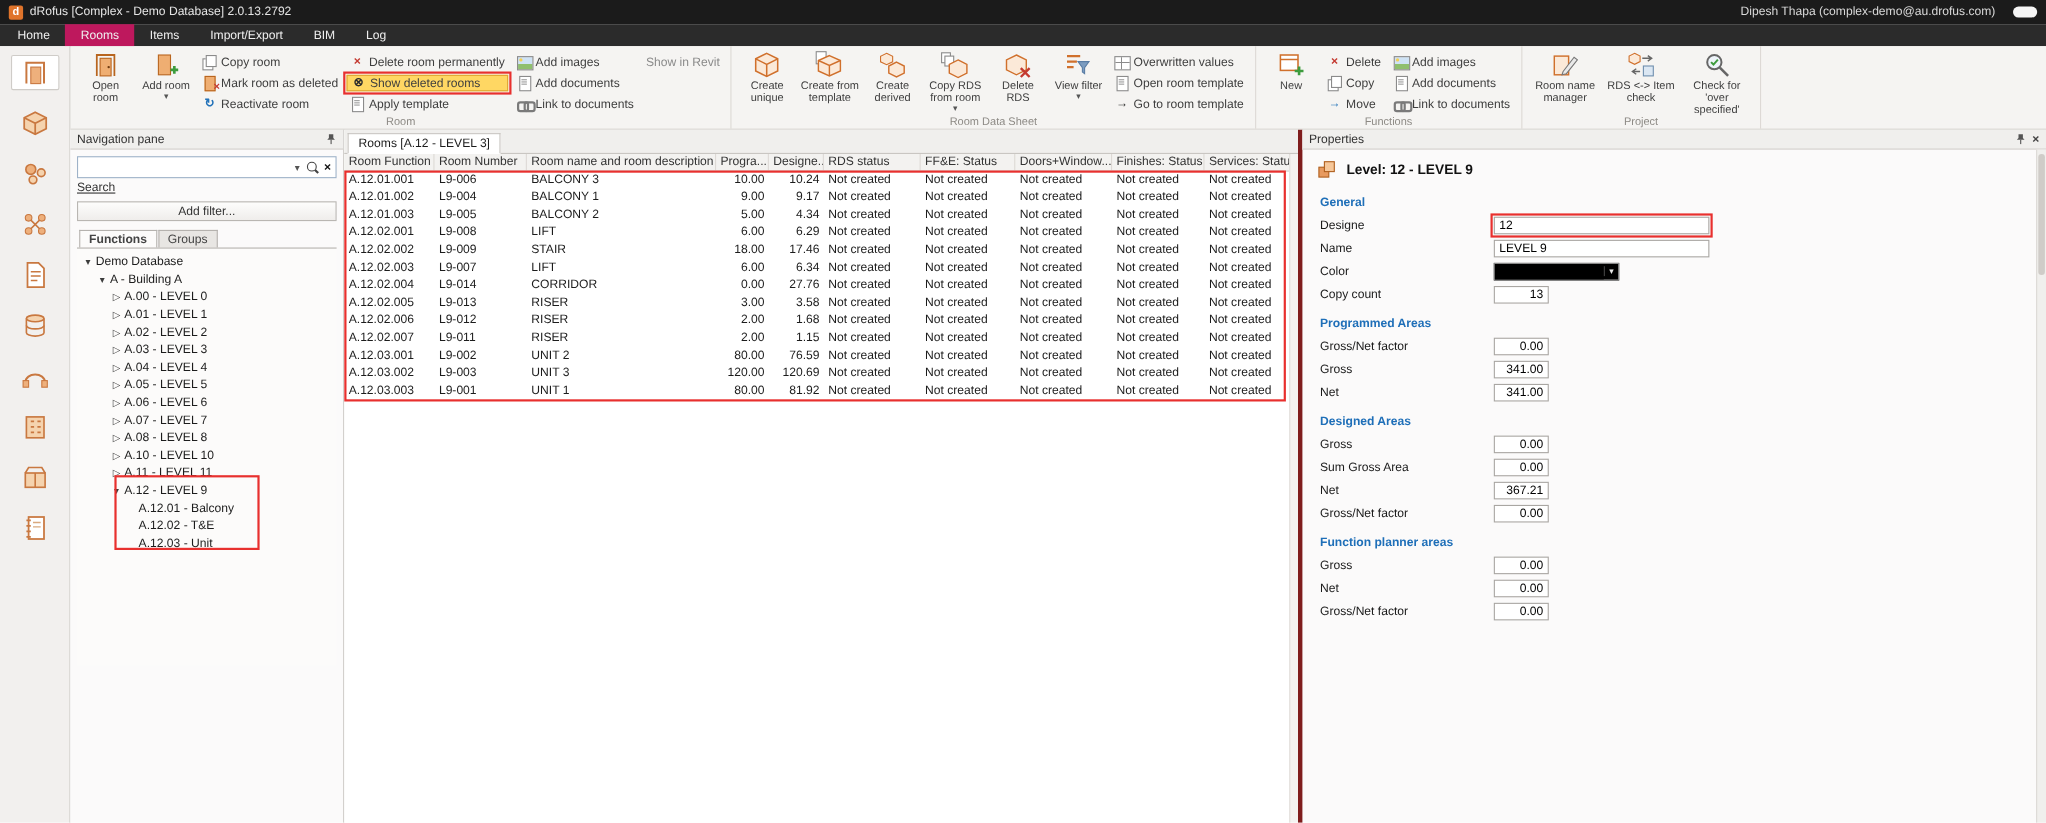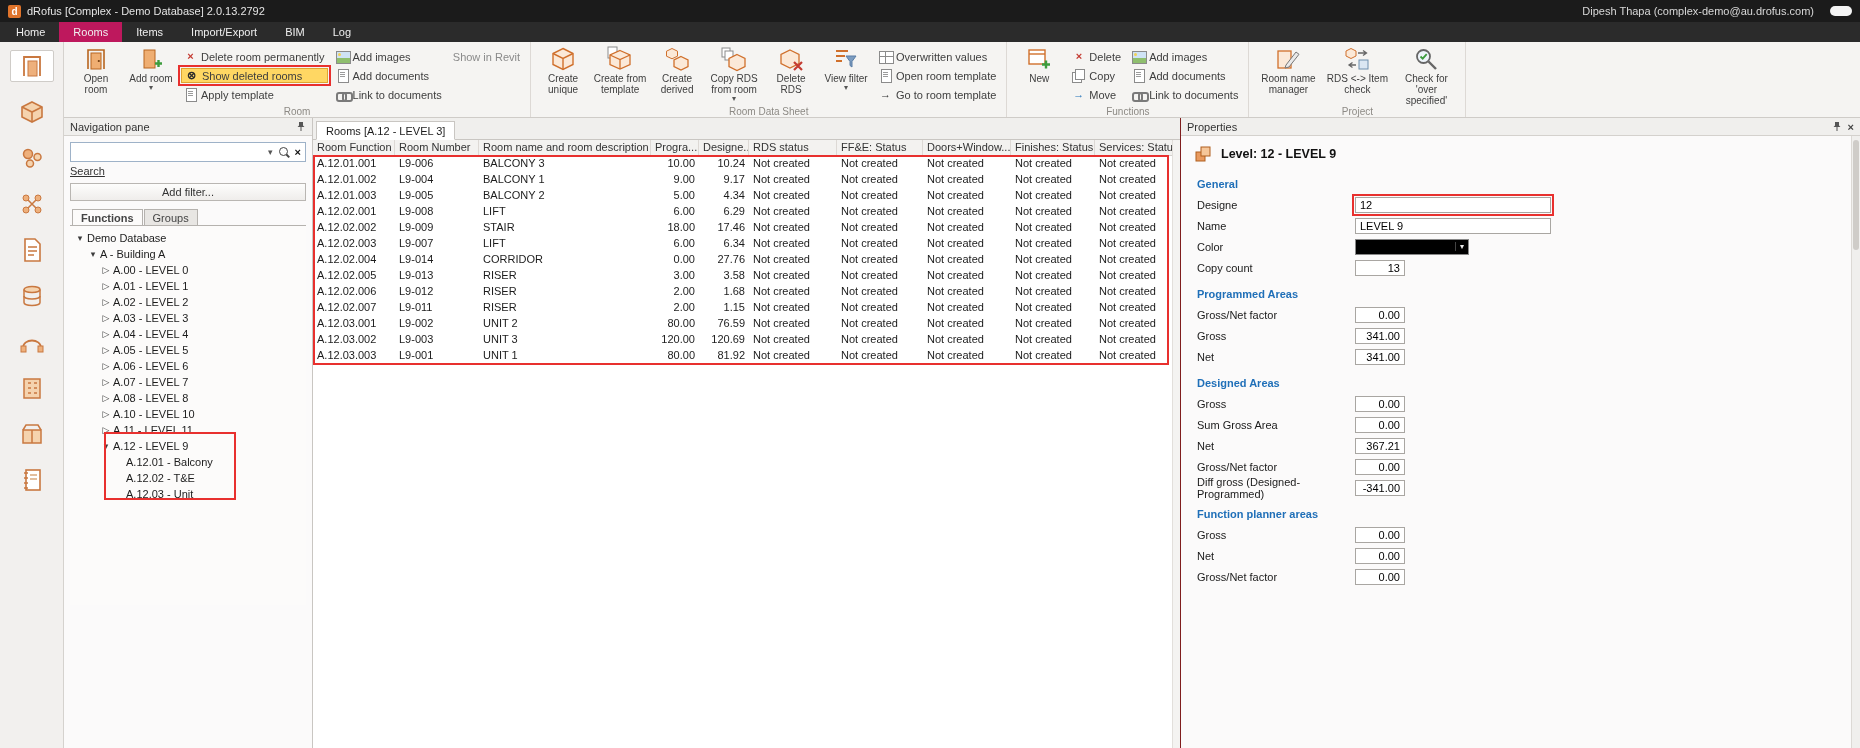--- a/index.html
+++ b/index.html
@@ -82,21 +82,21 @@
   .thead{display:flex;height:16px;background:#f3f2f0;border-bottom:1px solid #d4d1cd;color:#333}
   .th{padding:1px 4px;border-right:1px solid #ddd9d5;overflow:hidden;white-space:nowrap;cursor:default}
   .tbody{position:relative}
   .tr{display:flex;height:16px}
   .td{padding:1px 4px;overflow:hidden;white-space:nowrap;color:#1c1c1c}
   .num{text-align:right}
   .c0{width:82px}.c1{width:84px}.c2{width:172px}.c3{width:48px}.c4{width:50px}.c5{width:88px}.c6{width:86px}.c7{width:88px}.c8{width:84px}.c9{width:78px}
   .main-scroll{position:absolute;right:0;top:23px;bottom:0;width:8px;background:#f4f3f1;border-left:1px solid #e2dfdb}
 
   
-  .props{position:absolute;left:1180px;top:118px;right:0;bottom:0;background:#fbfafa;border-left:1px solid #7f1d1d}
+  .props{position:absolute;left:1180px;top:118px;right:0;bottom:0;background:#fbfafa;border-left:4px solid #7f1d1d}
   .props-title{display:flex;align-items:center;gap:8px;padding:8px 12px 4px 12px}
   .props-title b{font-size:12.5px;color:#111}
   .props-body{padding:0 0 0 16px}
   .sec-title{color:#1f6fb8;font-weight:bold;margin:10px 0 4px 0}
   .prow{display:flex;align-items:center;height:21px}
   .plabel{width:158px;color:#1a1a1a;flex:0 0 158px}
   .pinput{border:1px solid #a9a6a2;background:#fff;height:16px;font-size:11px;padding:0 4px;font-family:"Liberation Sans",sans-serif}
   .pinput.wide{width:196px}
   .pinput.small{width:50px;text-align:right}
   .pcolor{width:114px;height:16px;border:1px solid #888;background:#000;display:flex;align-items:center}
@@ -142,20 +142,34 @@
     <div class="bigbtn w50">
       <svg width="26" height="26" viewBox="0 0 26 26">
           <rect x="6" y="4" width="11" height="18" fill="#efae72" stroke="#b8651f"></rect>
           <path d="M17 17.5h7M20.5 14v7" stroke="#3d9c3d" stroke-width="2.4"></path>
         </svg>
       <span>Add room</span>
       <span class="bb-dd">▾</span>
     </div>
     <div class="smallcol">
       <div class="smallbtn">
+          <span class="gi gi-copy"></span>
+          <span>Copy room</span>
+        </div>
+      <div class="smallbtn">
+          <span class="gi gi-doorx"></span>
+          <span>Mark room as deleted</span>
+        </div>
+      <div class="smallbtn">
+          <span class="glyph blue">↻</span>
+          <span>Reactivate room</span>
+        </div>
+    </div>
+    <div class="smallcol">
+      <div class="smallbtn">
           <span class="glyph red">×</span>
           <span>Delete room permanently</span>
         </div>
       <div class="smallbtn highlight annotated">
           <span class="glyph dark">⊗</span>
           <span>Show deleted rooms</span>
         </div>
       <div class="smallbtn">
           <span class="gi gi-doc"></span>
           <span>Apply template</span>
@@ -722,24 +736,20 @@
         <input class="pinput small" value="0.00" style="">
       </div>
       <div class="prow">
         <div class="plabel">Net</div>
         <input class="pinput small" value="367.21" style="">
       </div>
       <div class="prow">
         <div class="plabel">Gross/Net factor</div>
         <input class="pinput small" value="0.00" style="">
       </div>
-      <div class="prow">
-        <div class="plabel">Diff gross (Designed-Programmed)</div>
-        <input class="pinput small" value="-341.00" style="">
-      </div>
       <div class="sec-title">Function planner areas</div>
       <div class="prow">
         <div class="plabel">Gross</div>
         <input class="pinput small" value="0.00" style="">
       </div>
       <div class="prow">
         <div class="plabel">Net</div>
         <input class="pinput small" value="0.00" style="">
       </div>
       <div class="prow">

